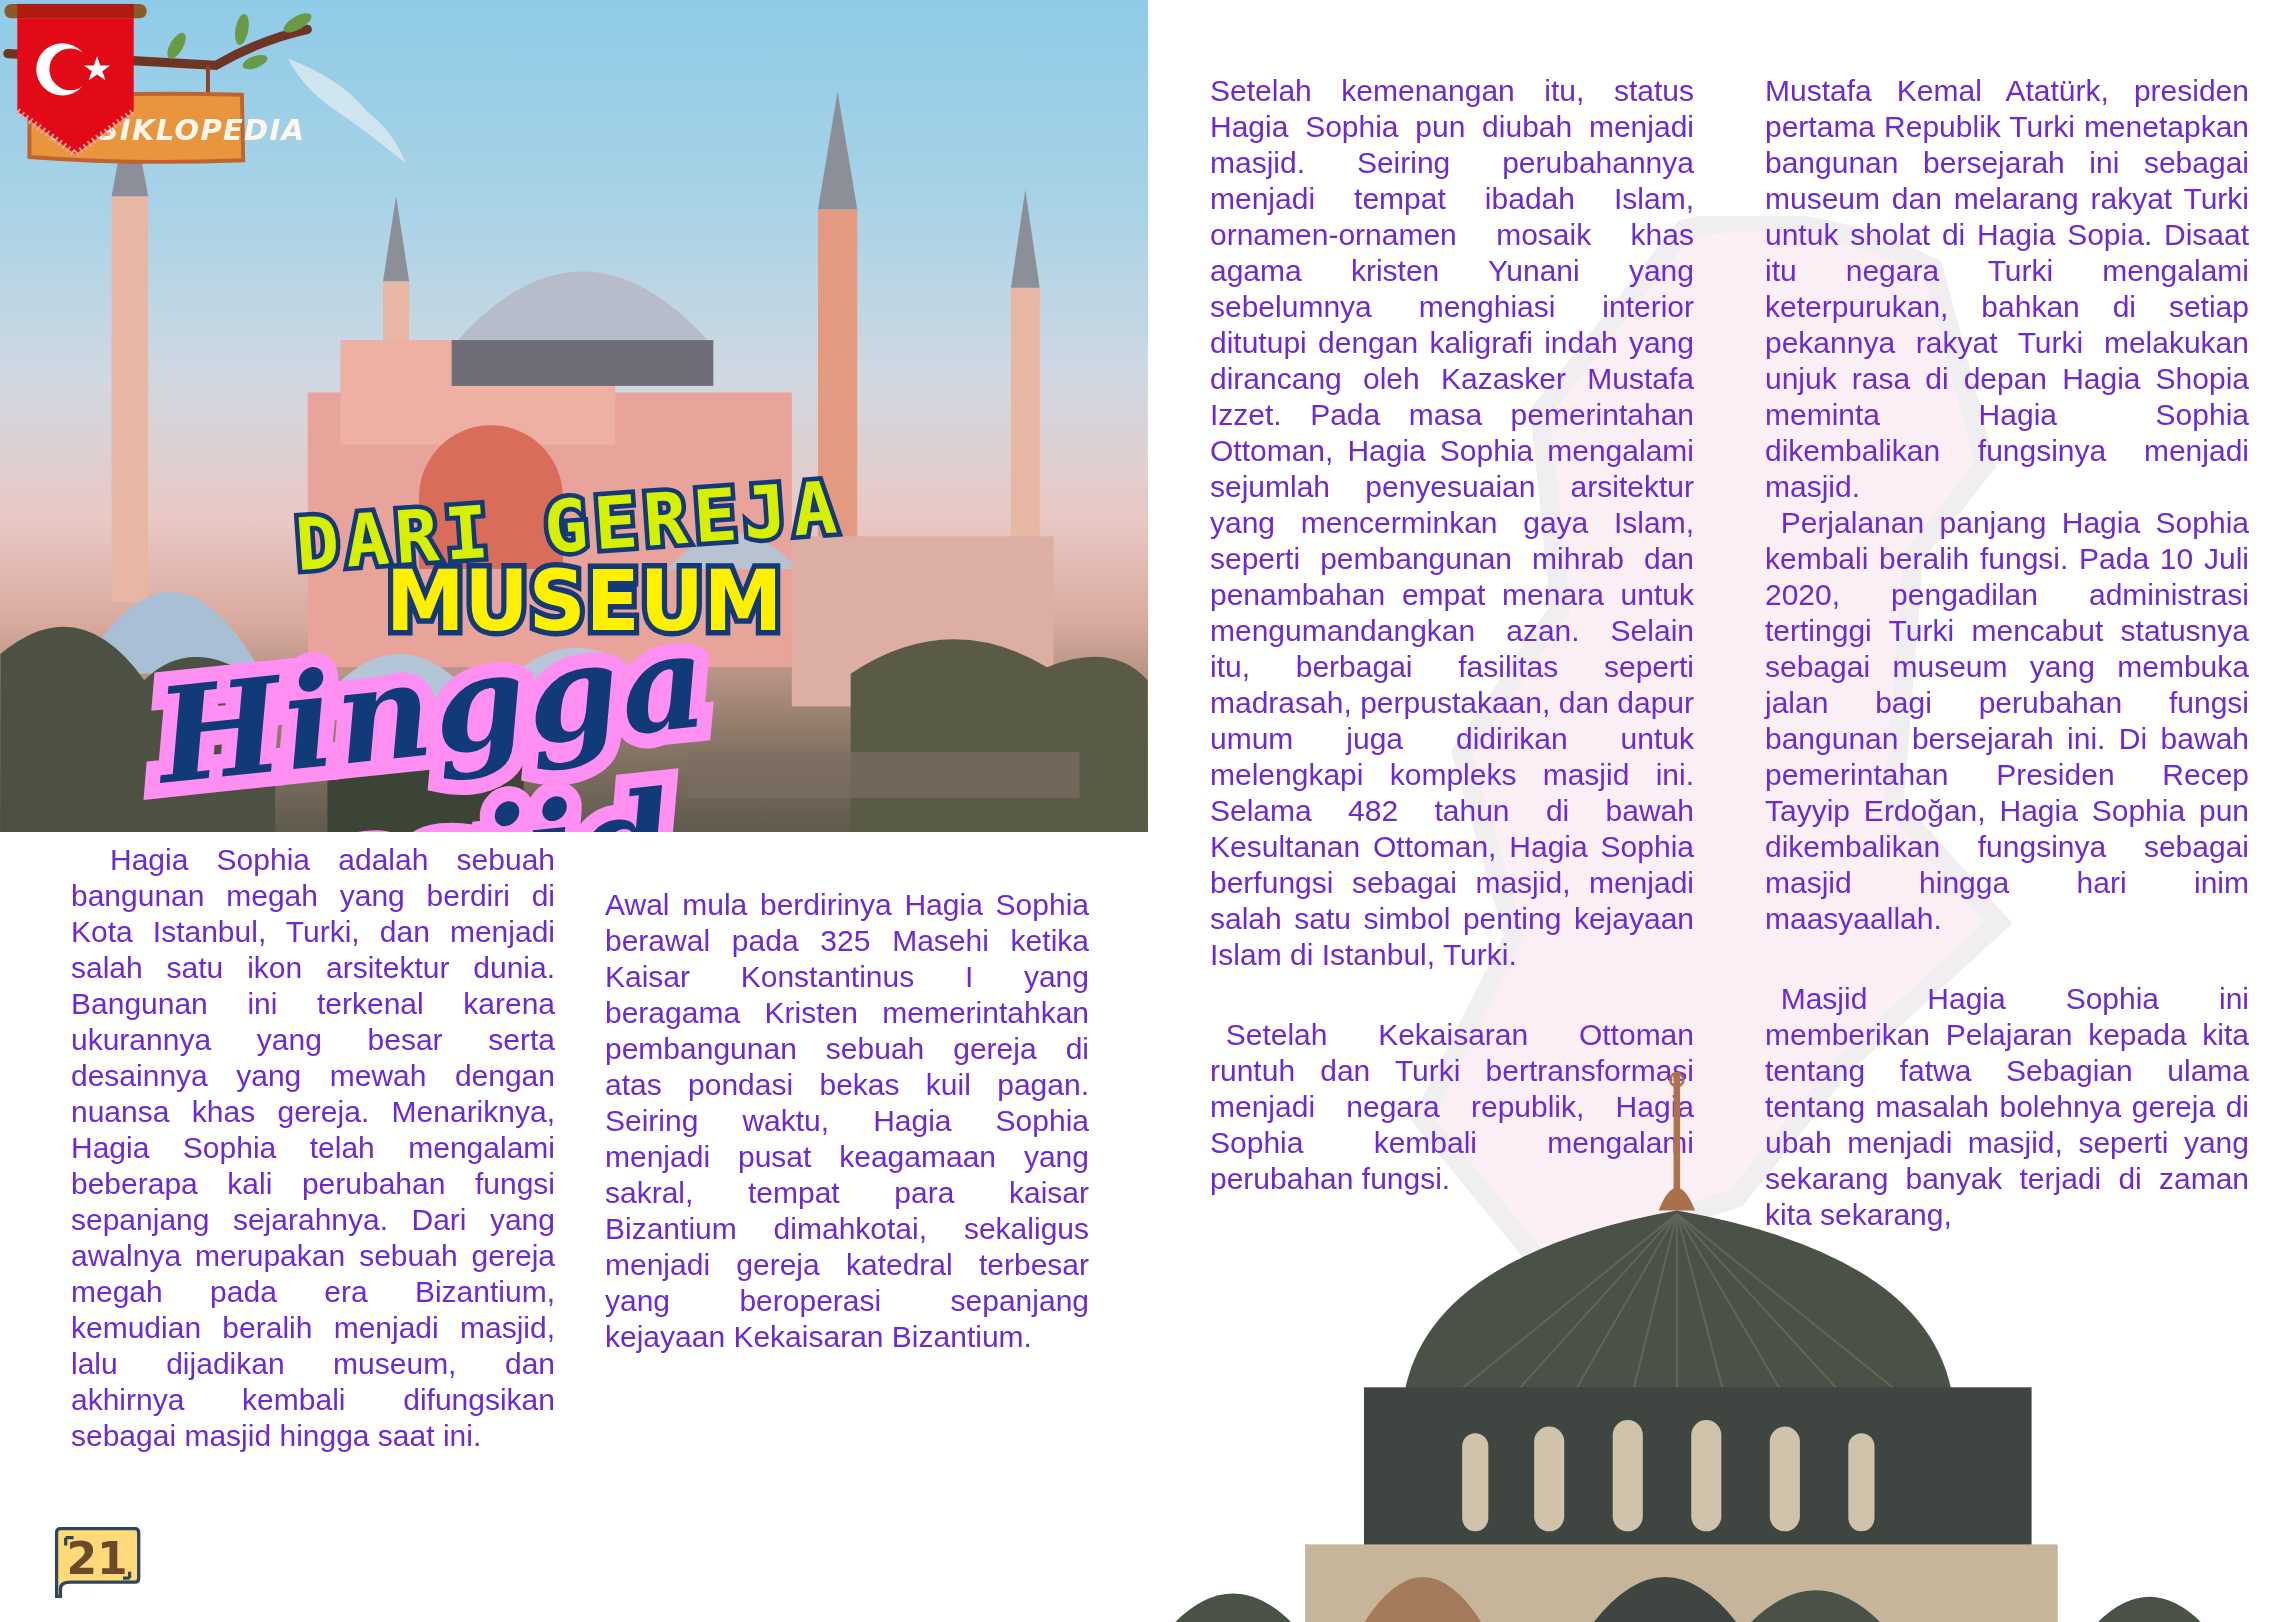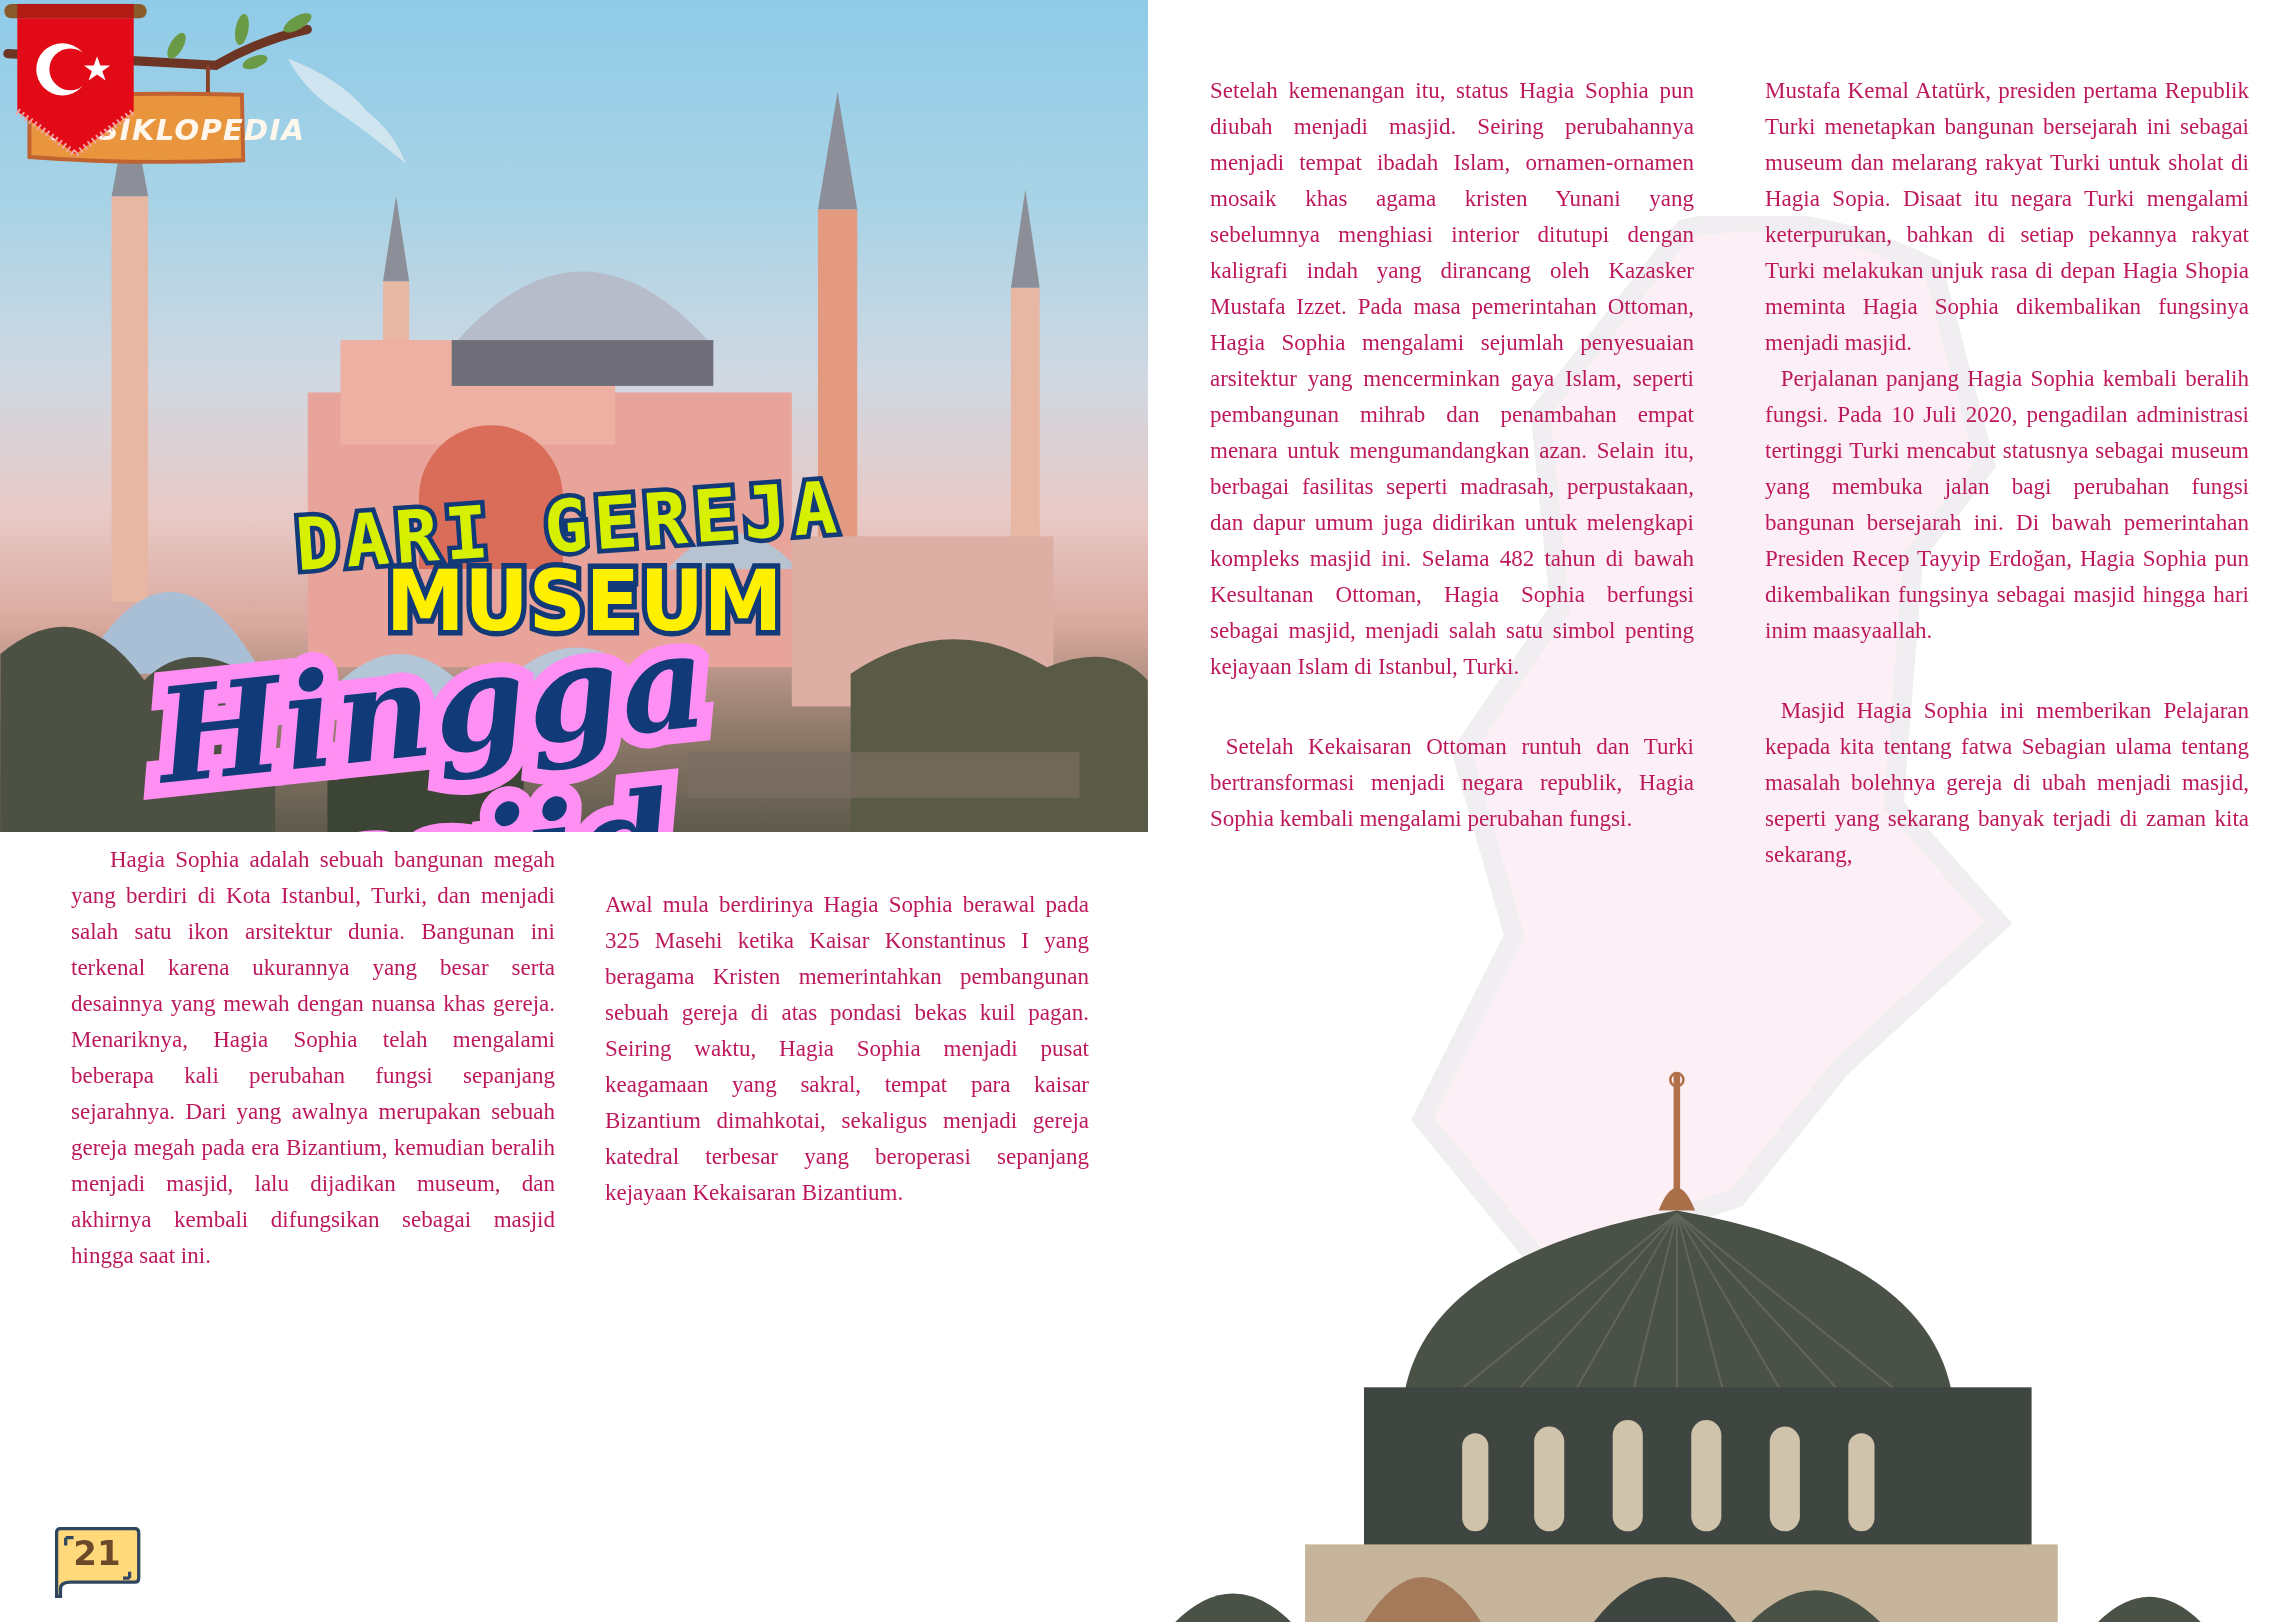--- a/index.html
+++ b/index.html
@@ -18,36 +18,36 @@
   .flag{position:absolute;left:946px;top:0;width:151px;height:170px;}
 
   .title{position:absolute;left:164px;top:484px;width:851px;height:301px;}
   .t-dari{position:absolute;left:131px;top:0;font-family:"DejaVu Sans Mono",monospace;font-weight:bold;font-size:72px;color:#d6f000;letter-spacing:6.5px;
     -webkit-text-stroke:9.2px #123a78;paint-order:stroke fill;transform:rotate(-4deg);}
   .t-museum{position:absolute;left:222px;top:72px;font-family:"DejaVu Sans",sans-serif;font-weight:bold;font-size:79px;color:#fff000;
     -webkit-text-stroke:10.5px #123a78;paint-order:stroke fill;transform:scaleY(1.05);}
   .t-hingga{position:absolute;left:0;top:131px;font-family:"DejaVu Serif",serif;font-style:italic;font-weight:bold;font-size:131px;color:#103a78;
     -webkit-text-stroke:30px #ff8ff2;paint-order:stroke fill;transform:rotate(-6deg);letter-spacing:2.6px;}
 
-  .col{position:absolute;width:484px;color:#be185d;font-family:Liberation Serif, serif;font-size:23px;line-height:36px;text-align:justify;}
+  .col{position:absolute;width:484px;color:#6d28d9;font-family:Liberation Sans, sans-serif;font-size:30px;line-height:36px;text-align:justify;}
   .col p{margin:0;}
   .col p.gap{margin-top:44px;}
   .ind{text-indent:39px;}
   .ind2{text-indent:15.7px;}
   .c1{left:71px;top:842px;}
   .c2{left:605px;top:887px;}
   .c3{left:62px;top:73px;}
   .c4{left:617px;top:73px;}
 
   .watermark{position:absolute;left:196px;top:216px;width:720px;height:1047px;}
 
   .mosque{position:absolute;left:0;top:1060px;width:1148px;height:563px;}
 
   .pagenum{position:absolute;width:92px;height:73px;}
-  .pagenum .num{position:absolute;left:0;top:6.5px;width:92px;text-align:center;font-size:34px;font-weight:bold;color:#6b4a2a;font-family:"DejaVu Sans",sans-serif;}
+  .pagenum .num{position:absolute;left:0;top:6.5px;width:92px;text-align:center;font-size:44px;font-weight:bold;color:#6b4a2a;font-family:"DejaVu Sans",sans-serif;}
   .pn-left{left:51px;top:1526px;}
 </style>
 </head>
 <body>
 
 <div class="page left">
   <div class="hero">
     <svg width="1148" height="832" viewBox="0 0 1754 1272">
 
       <path d="M440 90 Q520 120 560 170 Q600 200 620 250 Q560 200 500 160 Q460 130 440 90Z" fill="#e6eef2" opacity="0.7"></path>

